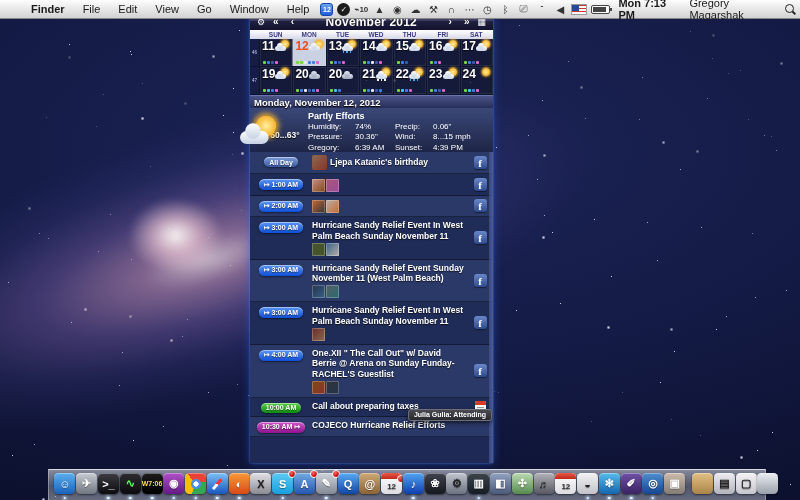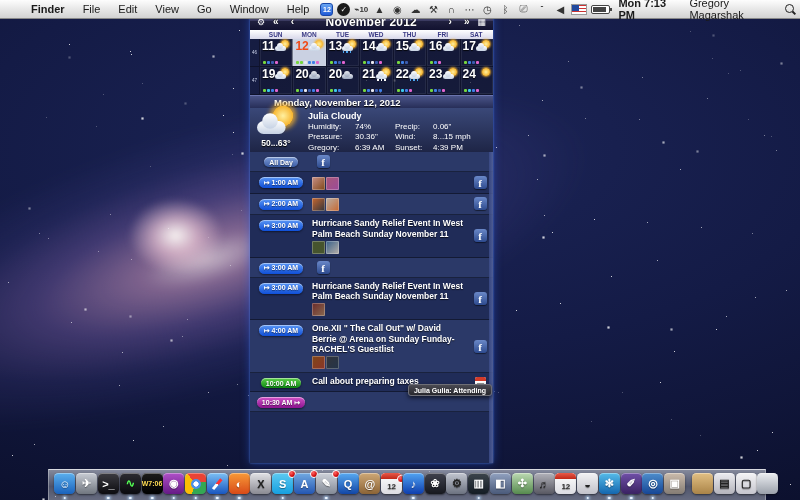--- a/index.html
+++ b/index.html
@@ -85,24 +85,24 @@
   .wicon .cloud::before { content:""; position:absolute; width:6px; height:6px; border-radius:50%;
       background:inherit; left:2px; top:-2.5px; }
   .wicon .cloud.gray { background:linear-gradient(#e8eaf0,#9aa6bc); }
   .wicon .drops { position:absolute; left:1px; bottom:-1px; width:10px; height:2.5px;
       background:repeating-linear-gradient(90deg, #4aa5f0 0 1.5px, transparent 1.5px 3.5px); }
   .wicon .flakes { position:absolute; left:1px; bottom:-1px; width:10px; height:2.5px;
       background:repeating-linear-gradient(90deg, #fff 0 1.5px, transparent 1.5px 3.5px); }
   .wicon.big { transform:scale(2.6); transform-origin:center; }
 
   .date-bar { height:13px; background:linear-gradient(#4a5488,#272e58); border-top:1px solid #6a74ae;
-      color:#fff; font-size:9.5px; font-weight:bold; display:flex; align-items:center; padding-left:24px;
+      color:#fff; font-size:9.5px; font-weight:bold; display:flex; align-items:center; padding-left:4px;
       text-shadow:0 1px 1px #000; }
   .weather { height:44px; background:linear-gradient(#3a4878,#1e2546); display:flex; color:#fff; }
-  .weather-left { width:52px; display:flex; flex-direction:column; align-items:center; justify-content:center; gap:3px; padding-top:2px; }
+  .weather-left { width:52px; display:flex; flex-direction:row; align-items:center; justify-content:center; gap:3px; padding-top:2px; }
   .temp-range { font-size:8.5px; font-weight:bold; text-shadow:0 1px 1px #000; }
   .weather-right { flex:1; padding:3px 2px 0 6px; font-size:8px; line-height:10.5px; }
   .cond { font-weight:bold; font-size:9px; }
   .wx-grid { display:grid; grid-template-columns:47px 40px 38px auto; }
   .wx-label { font-weight:normal; }
 
   
   .events { height:311px; overflow:hidden; position:relative; background:#1e2a55; }
   .events::after { content:""; position:absolute; right:0; top:0; bottom:0; width:4px;
       background:linear-gradient(90deg,#3a4a86,#55649e); opacity:.85; }
@@ -447,21 +447,21 @@
   <div class="date-bar">Monday, November 12, 2012</div>
   <div class="weather">
     <div class="weather-left">
       <span class="wicon big" id="big-wicon">
           <i class="sun"></i>
           <i class="cloud"></i>
         </span>
       <span class="temp-range" style="margin-top:8px;">50...63°</span>
     </div>
     <div class="weather-right">
-      <div class="cond">Julia Cloudy</div>
+      <div class="cond">Partly Efforts</div>
       <div class="wx-grid">
         <span class="wx-label">Humidity:</span>
         <span>74%</span>
         <span class="wx-label">Precip:</span>
         <span>0.06"</span>
         <span class="wx-label">Pressure:</span>
         <span>30.36"</span>
         <span class="wx-label">Wind:</span>
         <span>8...15 mph</span>
         <span class="wx-label">Gregory:</span>
@@ -469,20 +469,26 @@
         <span class="wx-label">Sunset:</span>
         <span>4:39 PM</span>
       </div>
     </div>
   </div>
   <div class="events" id="events">
       <div class="event-row alt0">
         <div class="badge-col">
           <span class="badge allday">All Day</span>
         </div>
+        <div class="event-main">
+          <div class="event-title">
+            <span class="inline-avatar" style="background: linear-gradient(135deg, rgb(138, 106, 80), rgb(138, 52, 40));"></span>
+            <span>Ljepa Katanic's birthday</span>
+          </div>
+        </div>
         <div class="icon-col">
           <span class="fb-icon">f</span>
         </div>
       </div>
       <div class="event-row alt1">
         <div class="badge-col">
           <span class="badge blue">↦ 1:00 AM</span>
         </div>
         <div class="event-main">
           <div class="avatar-row">
@@ -522,20 +528,29 @@
           </div>
         </div>
         <div class="icon-col">
           <span class="fb-icon">f</span>
         </div>
       </div>
       <div class="event-row alt0">
         <div class="badge-col">
           <span class="badge blue">↦ 3:00 AM</span>
         </div>
+        <div class="event-main">
+          <div class="event-title">
+            <span>Hurricane Sandy Relief Event Sunday November 11 (West Palm Beach)</span>
+          </div>
+          <div class="avatar-row">
+            <span class="avatar" style="background: linear-gradient(135deg, rgb(36, 52, 74), rgb(56, 96, 138));"></span>
+            <span class="avatar" style="background: linear-gradient(135deg, rgb(85, 95, 104), rgb(42, 106, 112));"></span>
+          </div>
+        </div>
         <div class="icon-col">
           <span class="fb-icon">f</span>
         </div>
       </div>
       <div class="event-row alt1">
         <div class="badge-col">
           <span class="badge blue">↦ 3:00 AM</span>
         </div>
         <div class="event-main">
           <div class="event-title">
@@ -576,20 +591,25 @@
           </div>
         </div>
         <div class="icon-col">
           <span class="ical-mini-icon"></span>
         </div>
       </div>
       <div class="event-row alt0">
         <div class="badge-col">
           <span class="badge magenta">10:30 AM ↦</span>
         </div>
+        <div class="event-main">
+          <div class="event-title">
+            <span>COJECO Hurricane Relief Efforts</span>
+          </div>
+        </div>
         <div class="icon-col"></div>
         <div class="tooltip">Julia Gulia: Attending</div>
       </div>
     </div>
 </div>
 
 <div class="dock" id="dock">
     <div class="dock-item di-finder running" style="background: linear-gradient(rgb(92, 176, 238), rgb(26, 98, 188));">
       <span>☺</span>
     </div>

